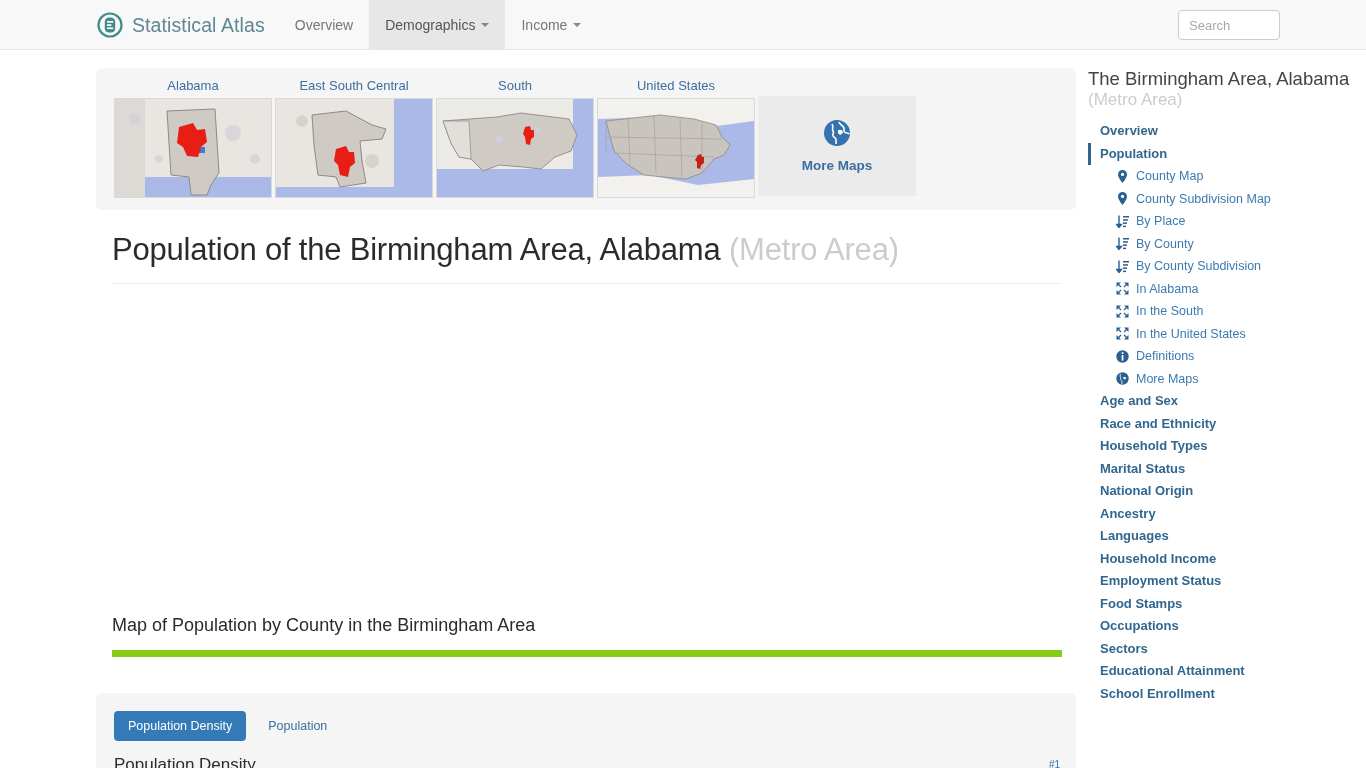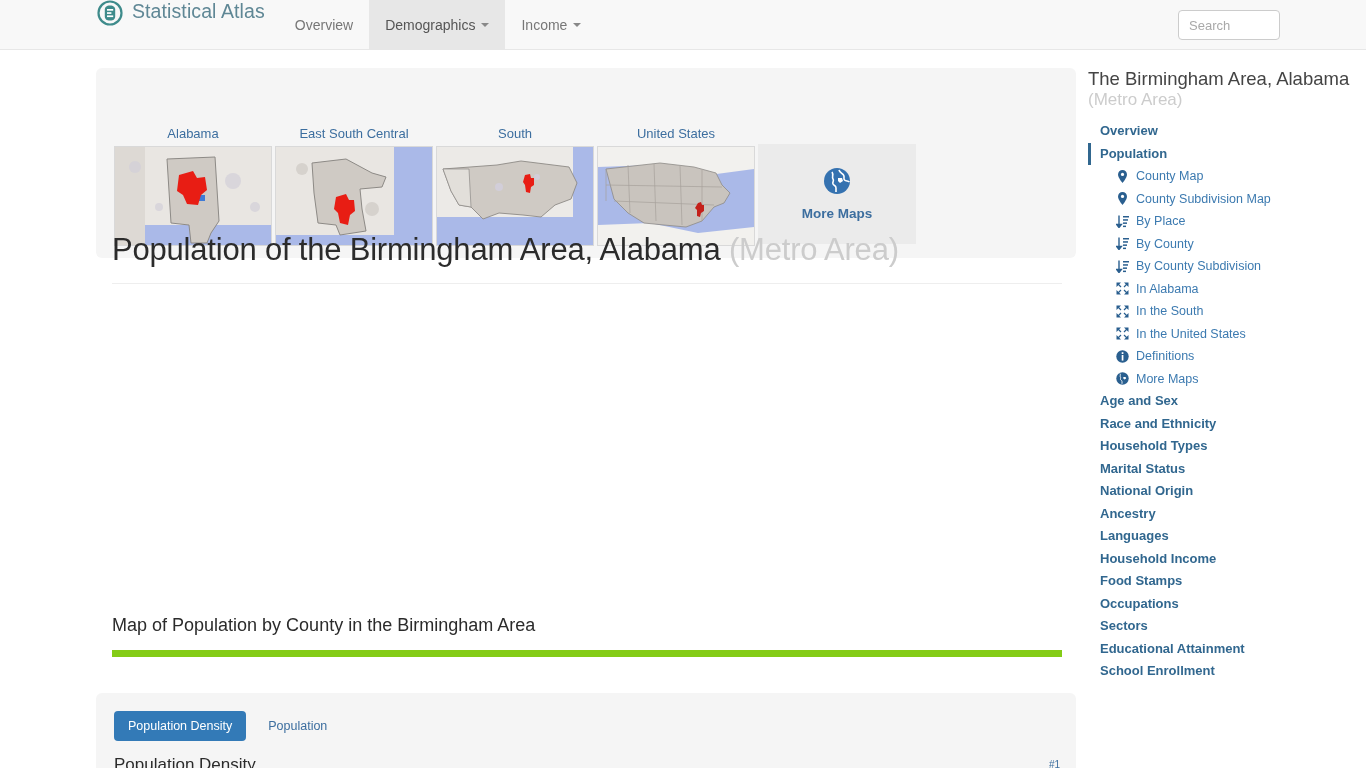--- a/index.html
+++ b/index.html
@@ -18,20 +18,21 @@
     position: relative;
     height: 50px;
     background: #f8f8f8;
     border-bottom: 1px solid #e7e7e7;
     display: flex;
     align-items: stretch;
     padding-left: 97px;
   }
   .brand {
     display: flex;
+    align-items: center;
     gap: 9px;
     padding: 0 14px 0 0;
     text-decoration: none;
     color: #5a7d8c;
     font-size: 19px;
     height: 50px;
   }
   .brand-logo {
     width: 26px; height: 26px;
     flex: 0 0 26px;
@@ -95,21 +96,21 @@
     width: 980px;
     background: #f5f5f5;
     border-radius: 6px;
     padding: 6px 0 12px 0;
   }
   .maps-row {
     display: flex;
     padding: 0 18px;
     gap: 3px;
   }
-  .map-cell { width: 158px; margin-top: 48px; }
+  .map-cell { width: 158px; }
   .map-label {
     text-align: center;
     font-size: 13px;
     color: #3c6e9f;
     padding: 4px 0 5px 0;
     white-space: nowrap;
     cursor: pointer;
   }
   .map-thumb {
     width: 158px;
@@ -566,20 +567,21 @@
       </a>
 
       <a class="sb-section">Age and Sex</a>
       <a class="sb-section">Race and Ethnicity</a>
       <a class="sb-section">Household Types</a>
       <a class="sb-section">Marital Status</a>
       <a class="sb-section">National Origin</a>
       <a class="sb-section">Ancestry</a>
       <a class="sb-section">Languages</a>
       <a class="sb-section">Household Income</a>
+      <a class="sb-section">Employment Status</a>
       <a class="sb-section">Food Stamps</a>
       <a class="sb-section">Occupations</a>
       <a class="sb-section">Sectors</a>
       <a class="sb-section">Educational Attainment</a>
       <a class="sb-section">School Enrollment</a>
     </div>
   </div>
 
 </div>
 

